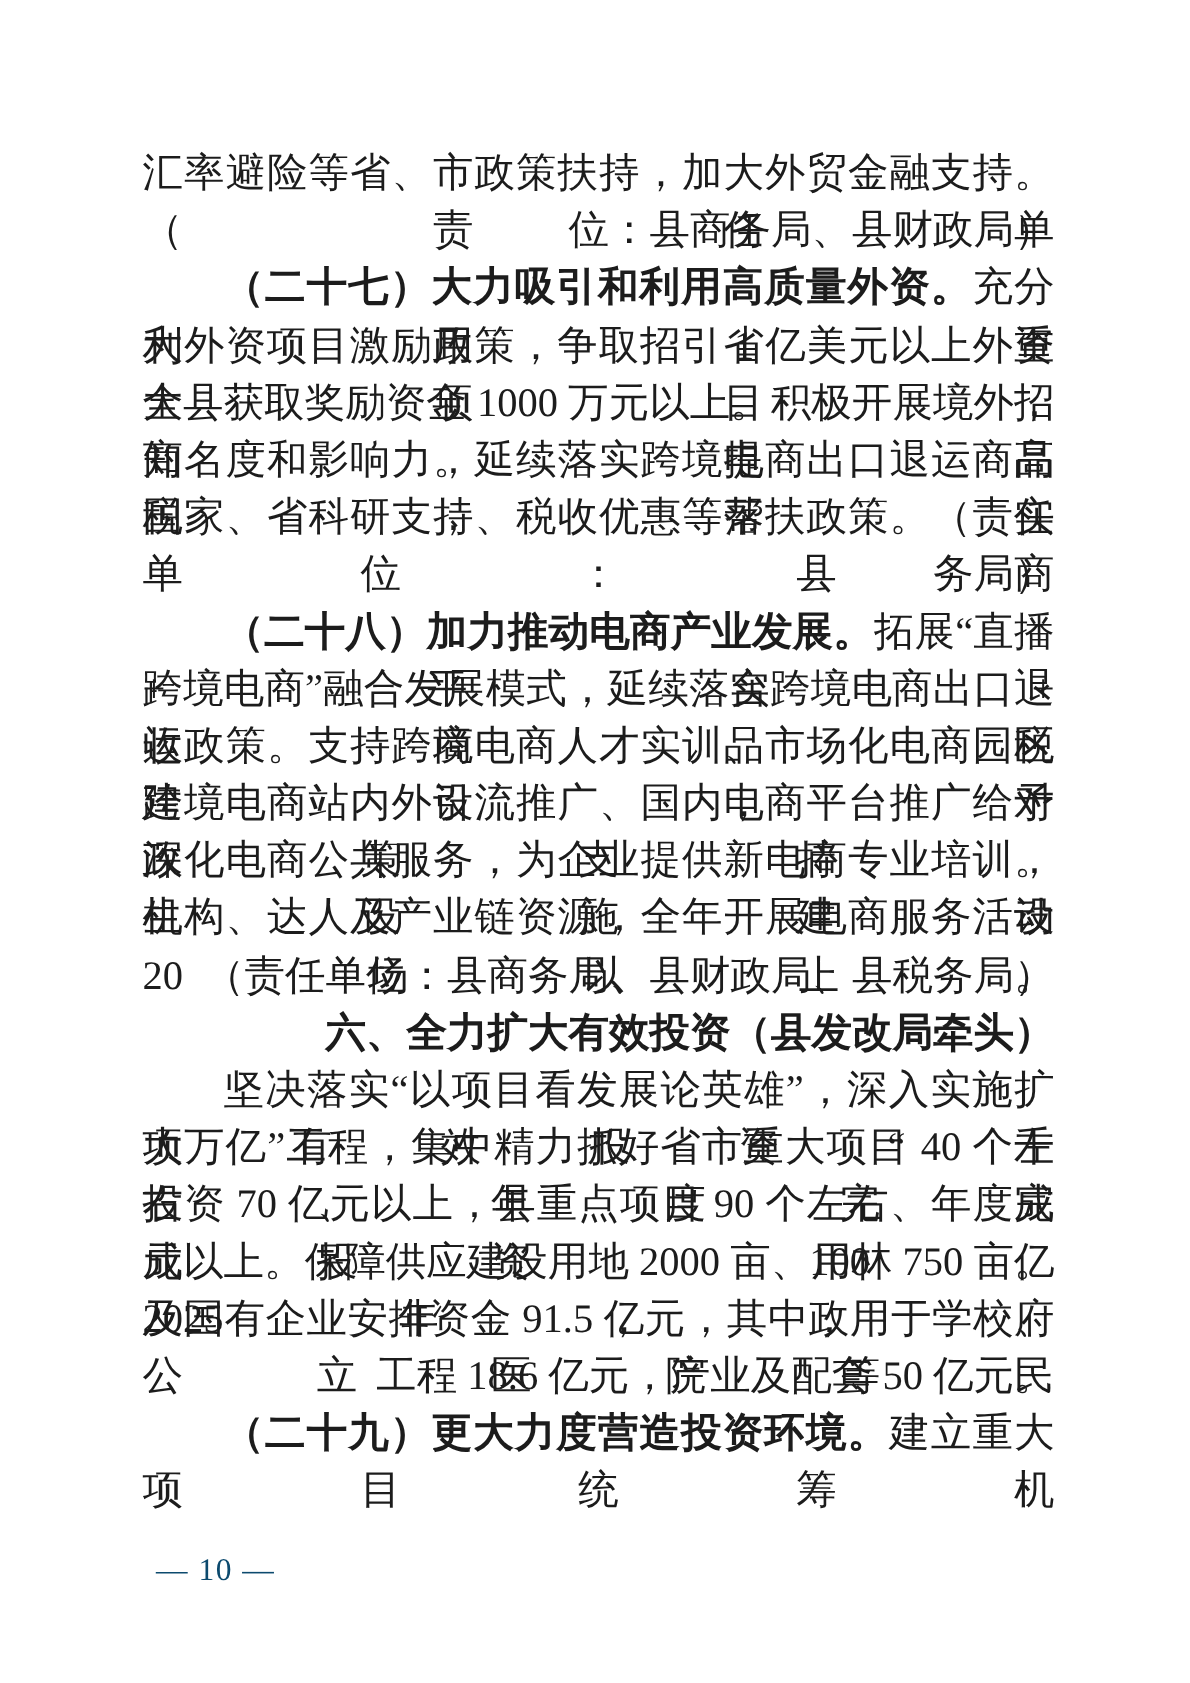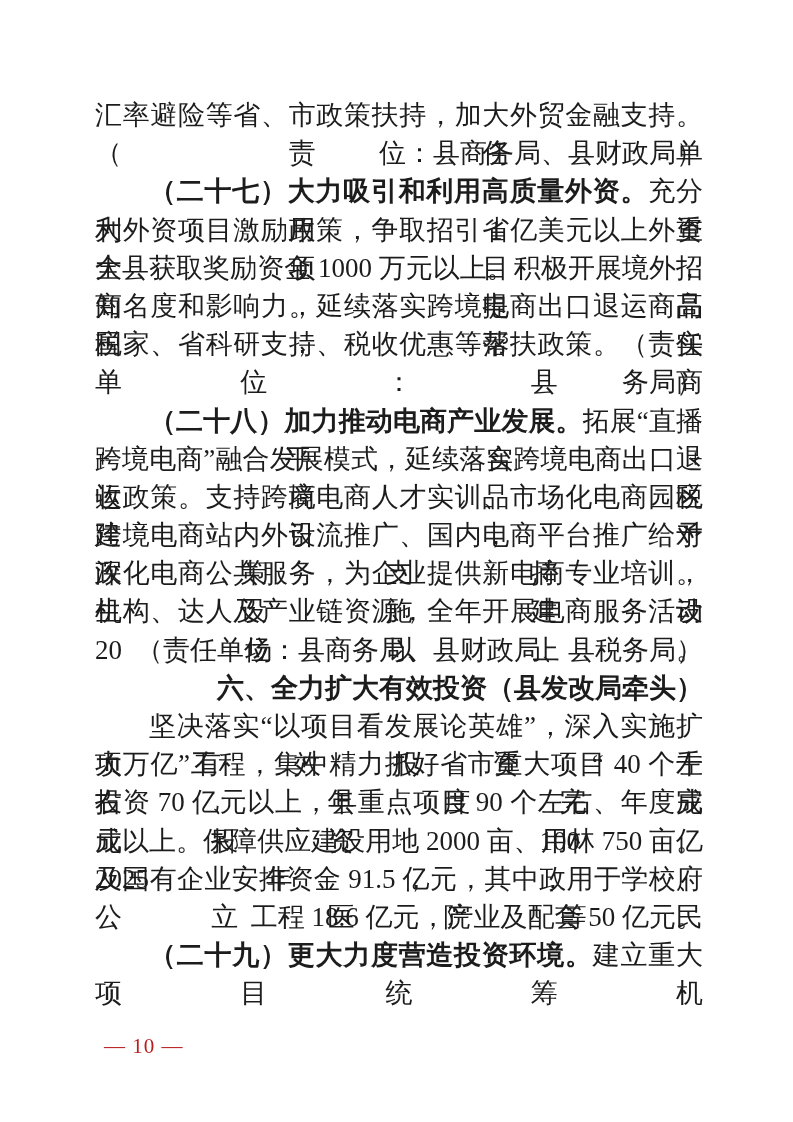--- a/index.html
+++ b/index.html
@@ -58,21 +58,21 @@
   }
   .seg-hei {
     font-family: Liberation Mono, monospace;
     font-weight: bold;
   }
   .footer {
     position: absolute;
     left: 104px;
     top: 1034px;
     font-size: 21px;
-    color: #b91c1c;
+    color: #0c4a6e;
     font-family: "Liberation Serif", serif;
     letter-spacing: 1px;
   }
 </style>
 </head>
 <body>
 
 <div class="page">
   <div class="doc-body">
       <div class="line fill"><span class="seg-body">汇率避险等省、市政策扶持，加大外贸金融支持。</span><span class="seg-kai">（责任单</span></div>

